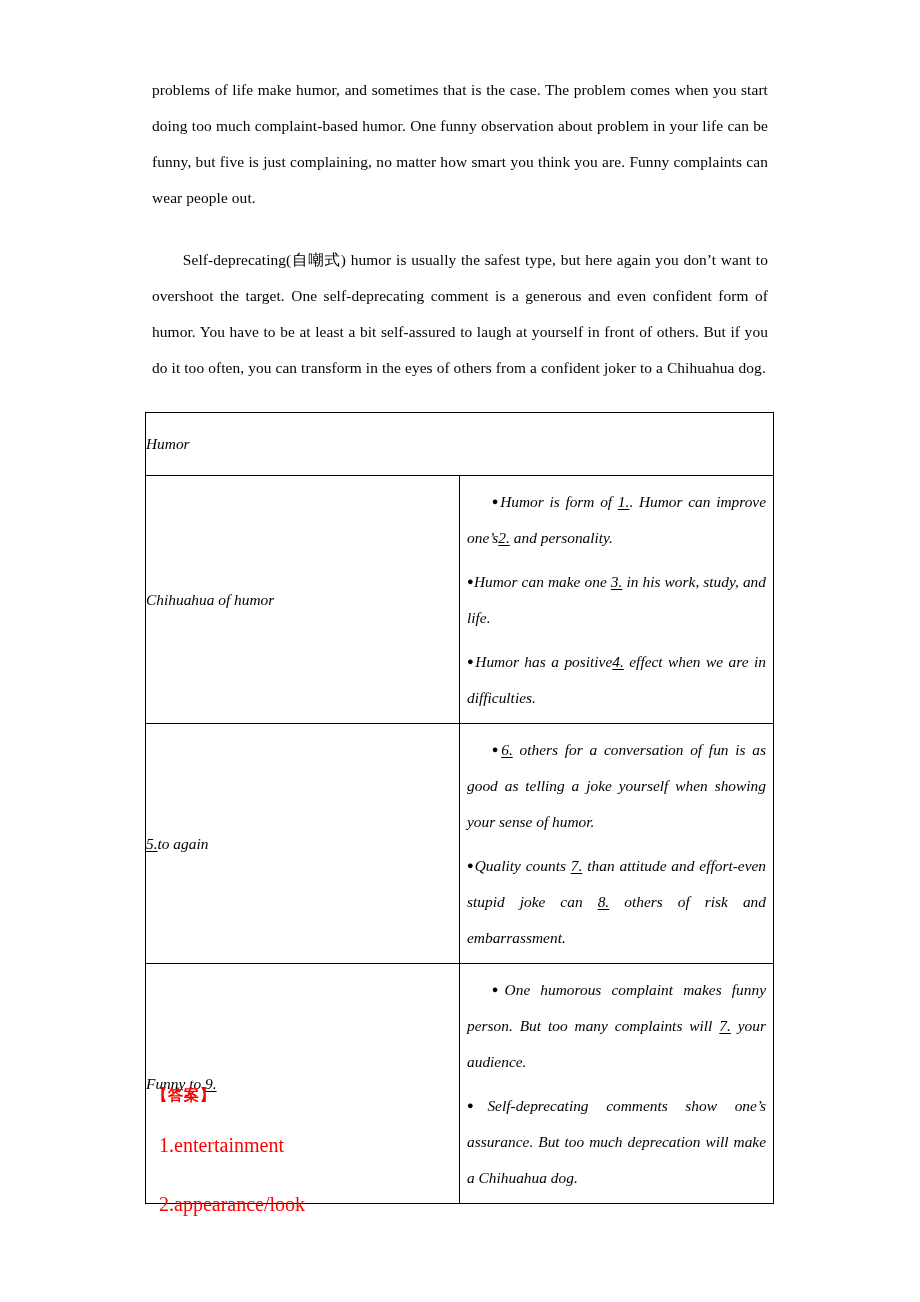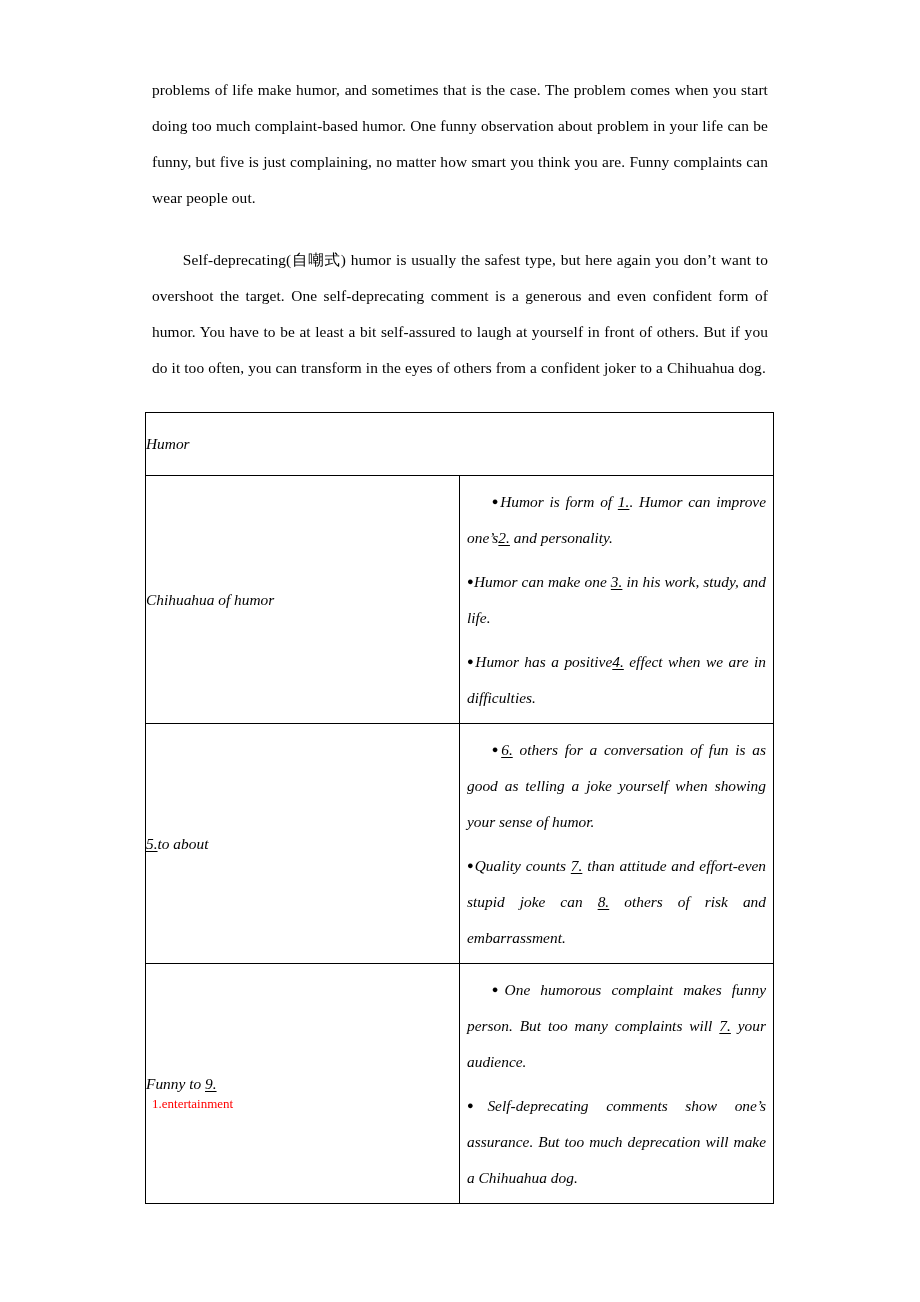--- a/index.html
+++ b/index.html
@@ -105,23 +105,23 @@
   }
   .ans-head {
     font-size: 15.4px;
     font-weight: bold;
     line-height: 34px;
     margin: 0;
     font-family: "DejaVu Sans", "Liberation Sans", sans-serif;
     letter-spacing: 0.5px;
   }
   .ans-item {
-    font-size: 13px;
+    font-size: 20px;
     line-height: 52px;
-    margin: 0;
+    margin: 7px;
   }
 </style>
 </head>
 <body>
 
 <div class="page">
 
   <div class="content">
 
     <p class="para">problems of life make humor, and sometimes that is the case. The problem comes when you start doing too much complaint-based humor. One funny observation about problem in your life can be funny, but five is just complaining, no matter how smart you think you are. Funny complaints can wear people out.</p>
@@ -144,21 +144,21 @@
           </td>
           <td class="body-cell">
             <p class="bullet-line first"><span class="bul">●</span><span>Humor is form of </span><span class="blank">1.</span><span>. Humor can improve one’s</span><span class="blank">2.</span><span> and personality.</span></p>
             <p class="bullet-line"><span class="bul">●</span><span>Humor can make one </span><span class="blank">3.</span><span> in his work, study, and life.</span></p>
             <p class="bullet-line"><span class="bul">●</span><span>Humor has a positive</span><span class="blank">4.</span><span> effect when we are in difficulties.</span></p>
           </td>
         </tr>
 
         <tr>
           <td class="label-cell">
-            <span></span><span class="blank">5.</span><span>to about</span>
+            <span></span><span class="blank">5.</span><span>to again</span>
           </td>
           <td class="body-cell">
             <p class="bullet-line first just-full"><span class="bul">●</span><span class="blank">6.</span><span> others for a conversation of fun is as good as telling a joke yourself when showing your sense of humor.</span></p>
             <p class="bullet-line just-full"><span class="bul">●</span><span>Quality counts </span><span class="blank">7.</span><span> than attitude and effort-even stupid joke can </span><span class="blank">8.</span><span> others of risk and embarrassment.</span></p>
           </td>
         </tr>
 
         <tr>
           <td class="label-cell">
             <span>Funny to </span><span class="blank">9.</span><span></span>
@@ -167,16 +167,18 @@
             <p class="bullet-line first just-full"><span class="bul">●</span><span>One humorous complaint makes funny person. But too many complaints will </span><span class="blank">7.</span><span> your audience.</span></p>
             <p class="bullet-line"><span class="bul">●</span><span>Self-deprecating comments show one’s assurance. But too much deprecation will make a Chihuahua dog.</span></p>
           </td>
         </tr>
       </tbody>
     </table>
 
   </div>
 
   <div class="answers">
+    <p class="ans-head">【答案】</p>
     <p class="ans-item">1.entertainment</p>
+    <p class="ans-item">2.appearance/look</p>
   </div>
 
 </div>
 
 </body></html>

